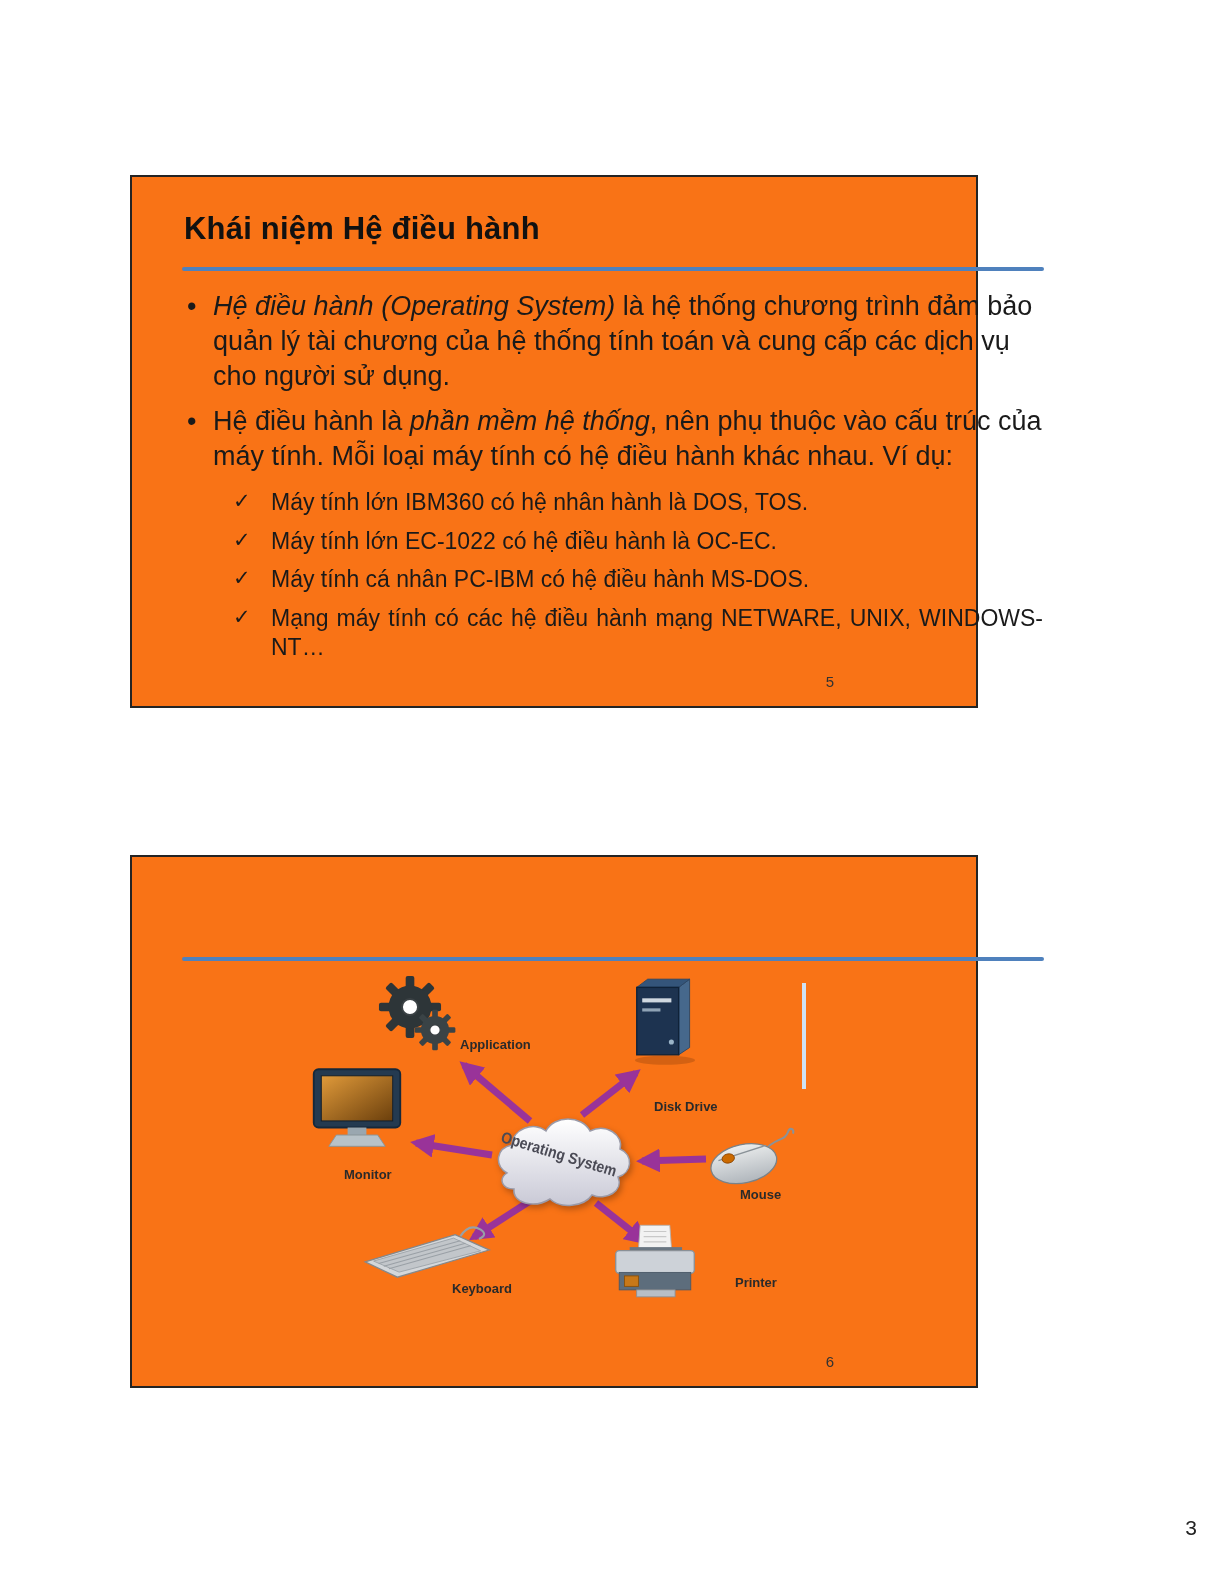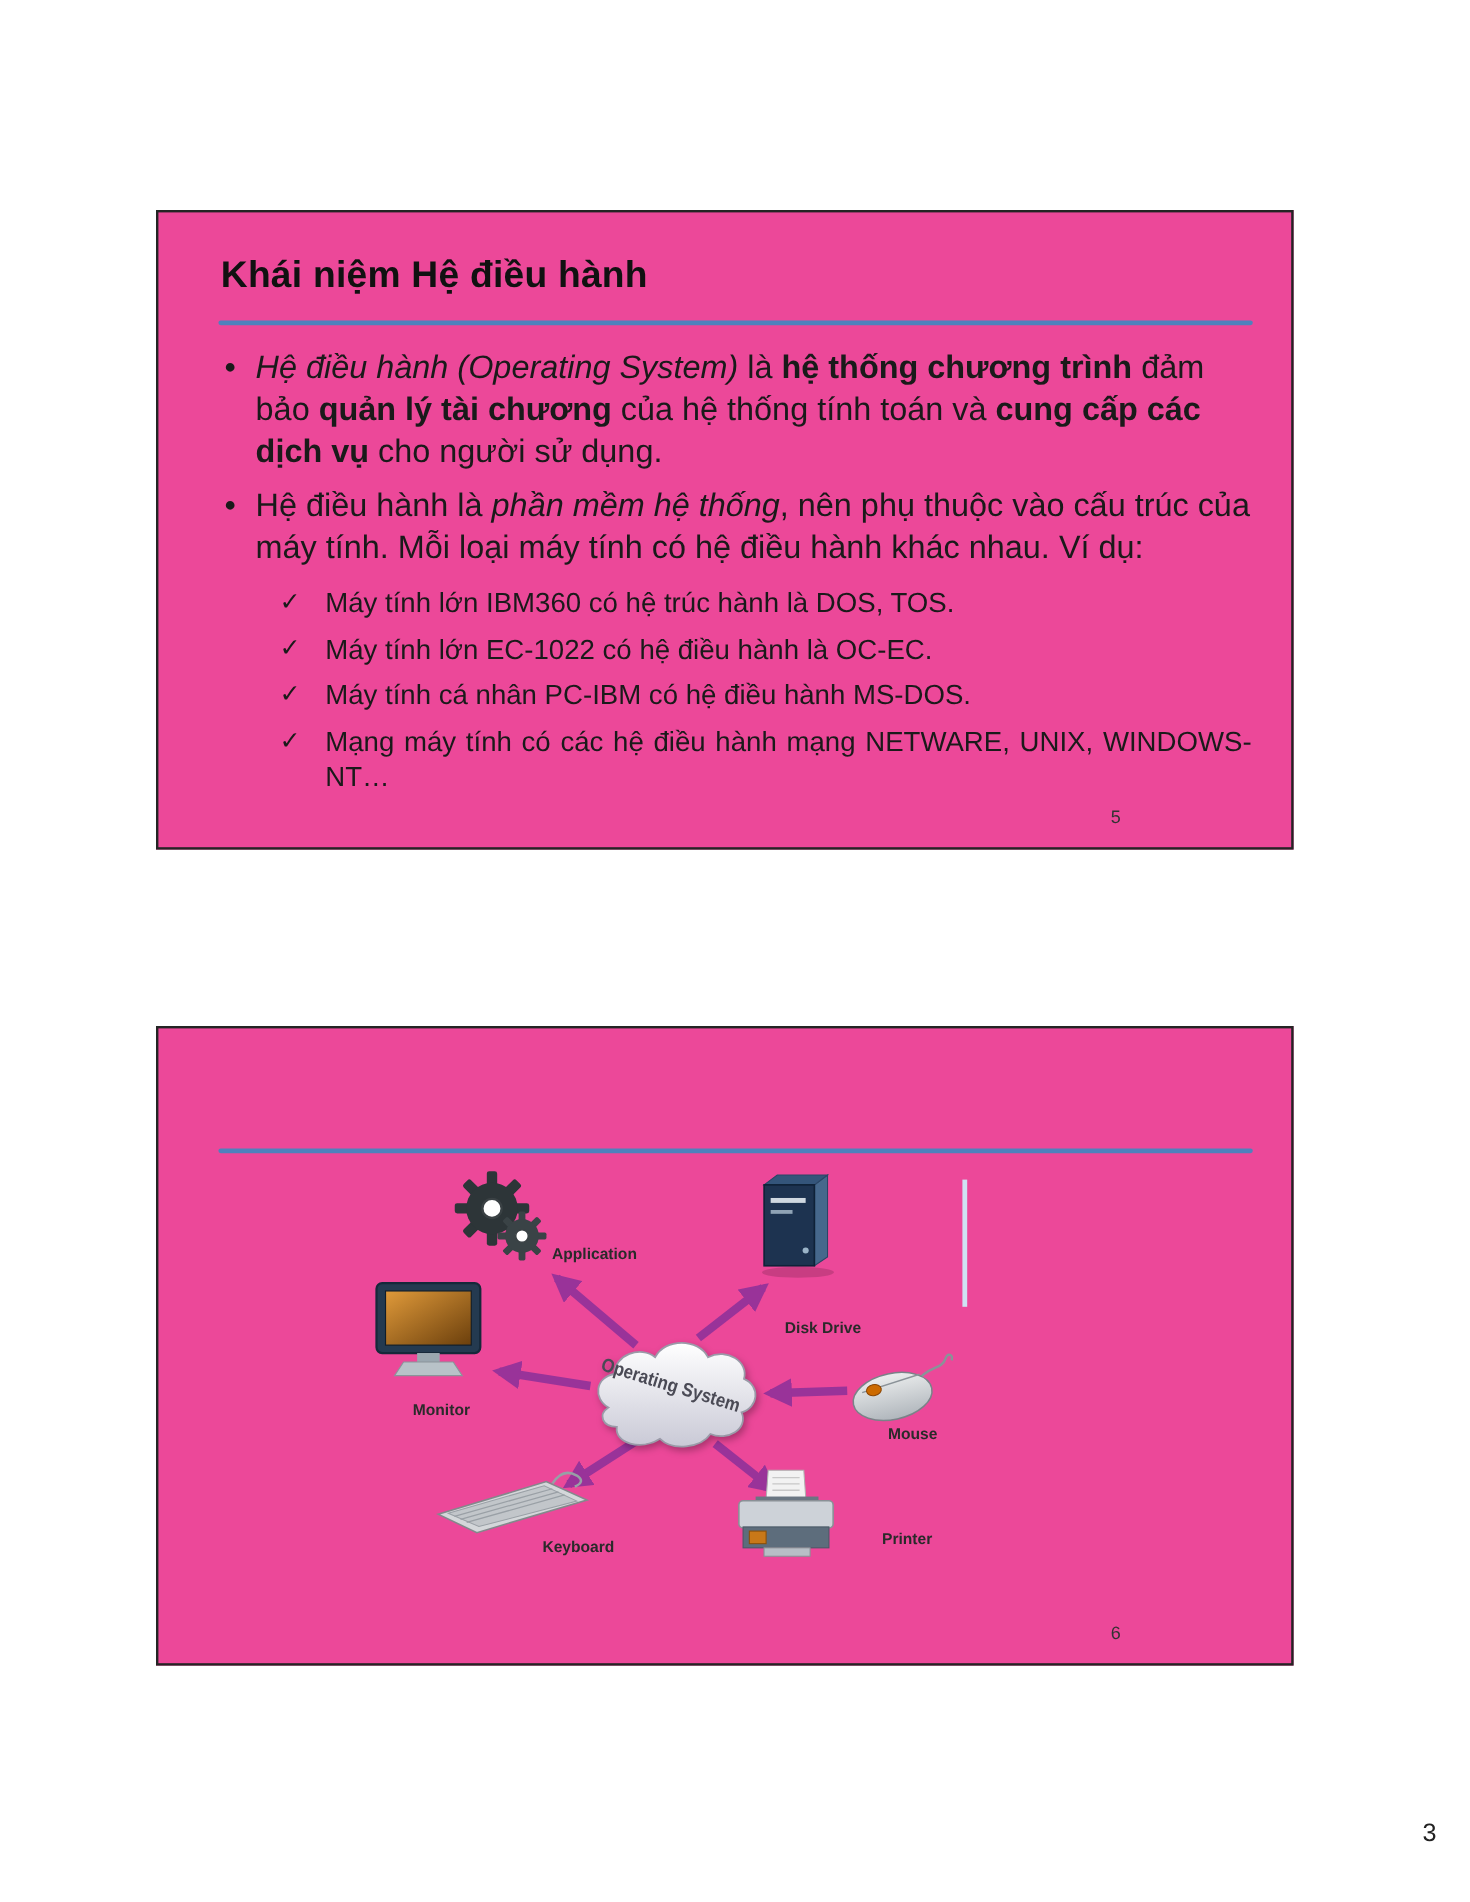--- a/index.html
+++ b/index.html
@@ -2,39 +2,39 @@
 <html><head>
 <meta charset="utf-8">
 <style>
   * { margin:0; padding:0; box-sizing:border-box; }
   html, body { background:#ffffff; }
   body {
     width:1225px; height:1585px; position:relative; overflow:hidden;
     font-family:"Liberation Sans", sans-serif; color:#1a1a1a;
   }
   .slide {
-    position:absolute; left:130px; width:948px; height:533px;
-    border:2px solid #242424; background:#ec4899;
+    position:absolute; left:130px; width:848px; height:533px;
+    border:2px solid #242424; background:#f97316;
   }
   #slide1 { top:175px; }
   #slide2 { top:855px; }
   .slide-title {
     position:absolute; left:52px; top:34px;
     font-size:31px; font-weight:bold; color:#111111; letter-spacing:0.2px;
   }
   .title-rule {
     position:absolute; left:50px; top:90px; width:862px; height:4px;
     background:#4f81bd; border-radius:2px;
   }
   #slide2 .slide-title { top:44px; }
   #slide2 .title-rule { top:100px; }
   .content { position:absolute; left:55px; top:102px; width:856px; }
   .bullet { display:flex; font-size:27px; line-height:1.3; margin-top:10px; }
   .bullet .dot { width:26px; flex:none; }
-  .b { font-weight:bold; }
+  .b { font-weight:normal; }
   .i { font-style:italic;margin-top:20px; }
   .bi { font-weight:normal; font-style:italic; }
   .checks { margin-top:14px; padding-left:46px; }
   .check-row { display:flex; font-size:23px; line-height:1.28; margin-top:9px; }
   .check-mark { width:38px; flex:none; font-family:"DejaVu Sans", sans-serif; font-size:21px; }
   .check-text { flex:1; }
   .check-text.justify { text-align:justify; }
   .slide-num { position:absolute; right:142px; bottom:16px; font-size:15px; color:#333333; }
   .page-num { position:absolute; right:28px; bottom:45px; font-size:21px; color:#222222; }
 
@@ -63,21 +63,21 @@
       </p>
 
     <p class="bullet">
         <span class="dot">•</span>
         <span><span>Hệ điều hành là </span><span class="bi">phần mềm hệ thống</span><span>, nên phụ thuộc vào cấu trúc của máy tính. Mỗi loại máy tính có hệ điều hành khác nhau. Ví dụ:</span></span>
       </p>
 
     <div class="checks">
       <div class="check-row">
         <span class="check-mark">✓</span>
-        <span class="check-text">Máy tính lớn IBM360 có hệ trúc hành là DOS, TOS.</span>
+        <span class="check-text">Máy tính lớn IBM360 có hệ nhân hành là DOS, TOS.</span>
       </div>
       <div class="check-row">
         <span class="check-mark">✓</span>
         <span class="check-text">Máy tính lớn EC-1022 có hệ điều hành là OC-EC.</span>
       </div>
       <div class="check-row">
         <span class="check-mark">✓</span>
         <span class="check-text">Máy tính cá nhân PC-IBM có hệ điều hành MS-DOS.</span>
       </div>
       <div class="check-row">

